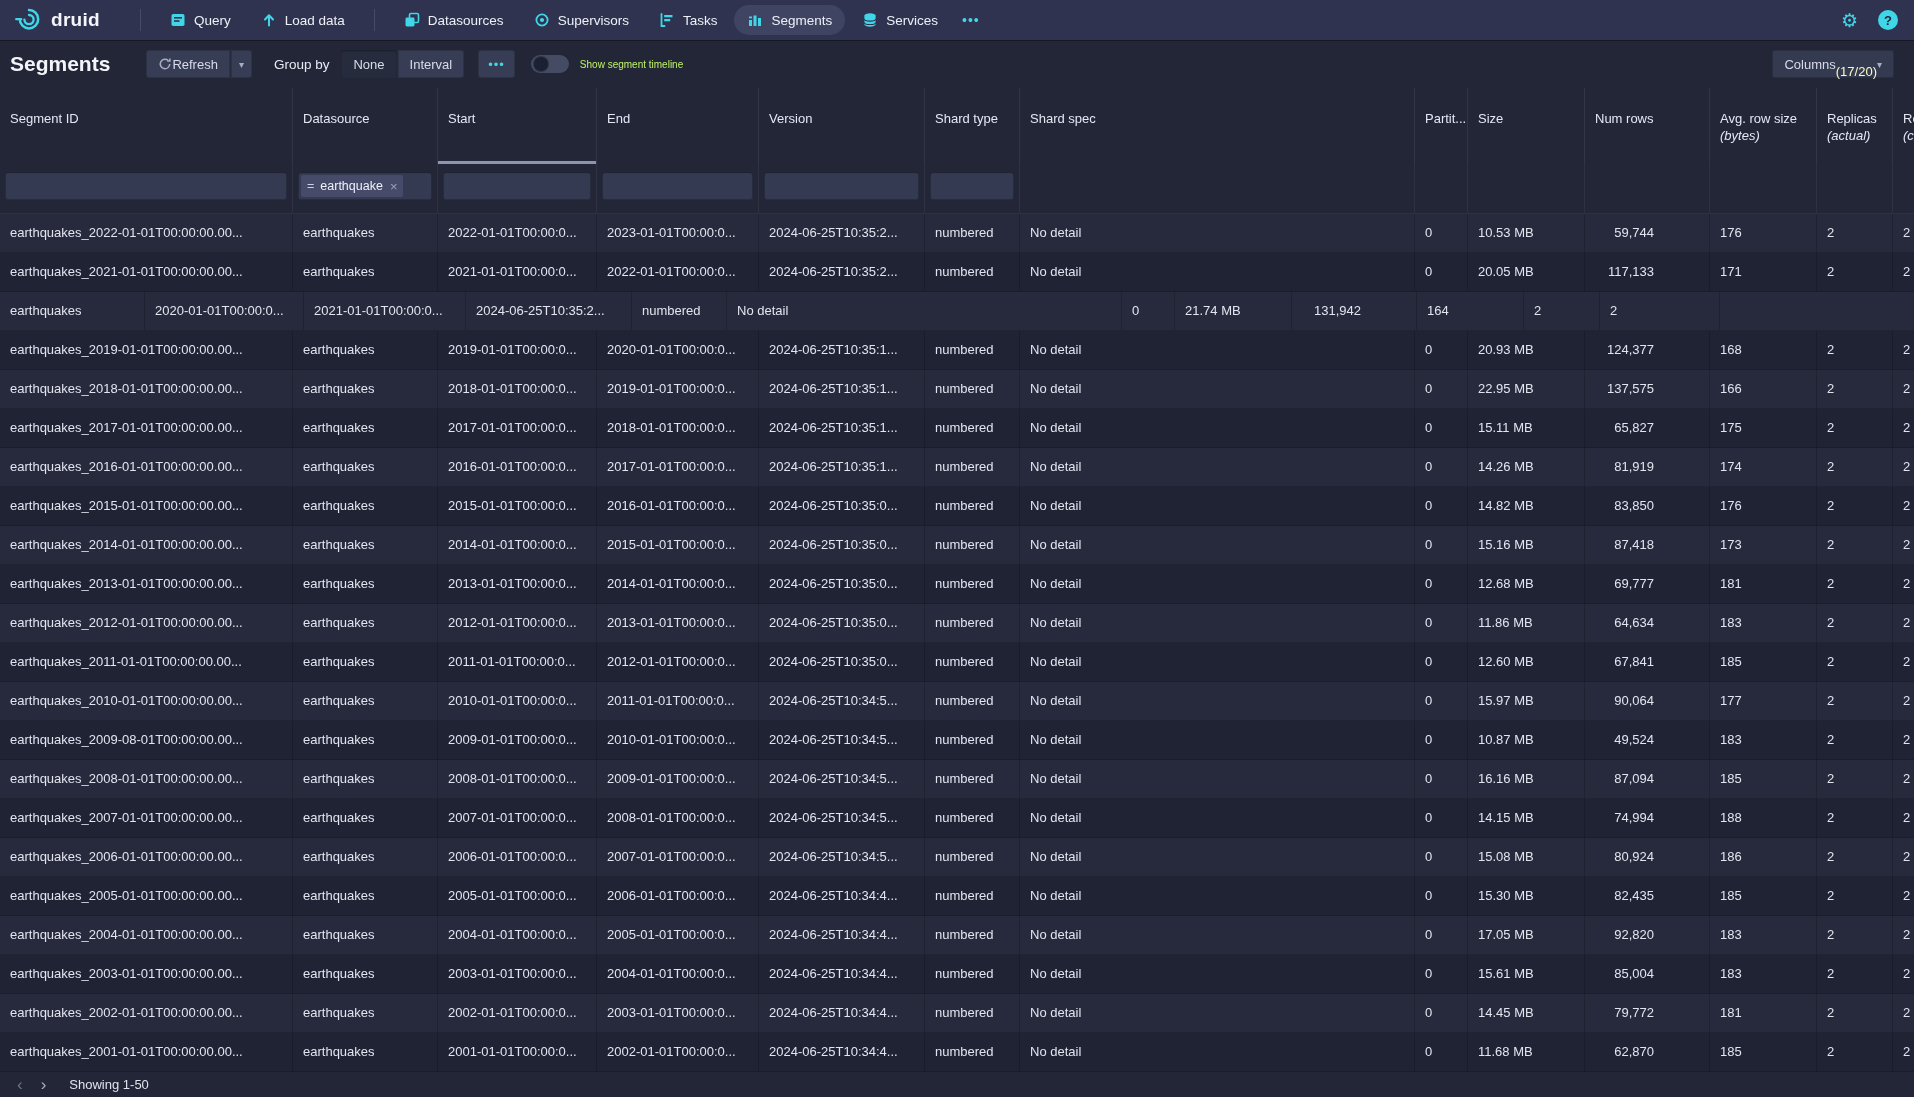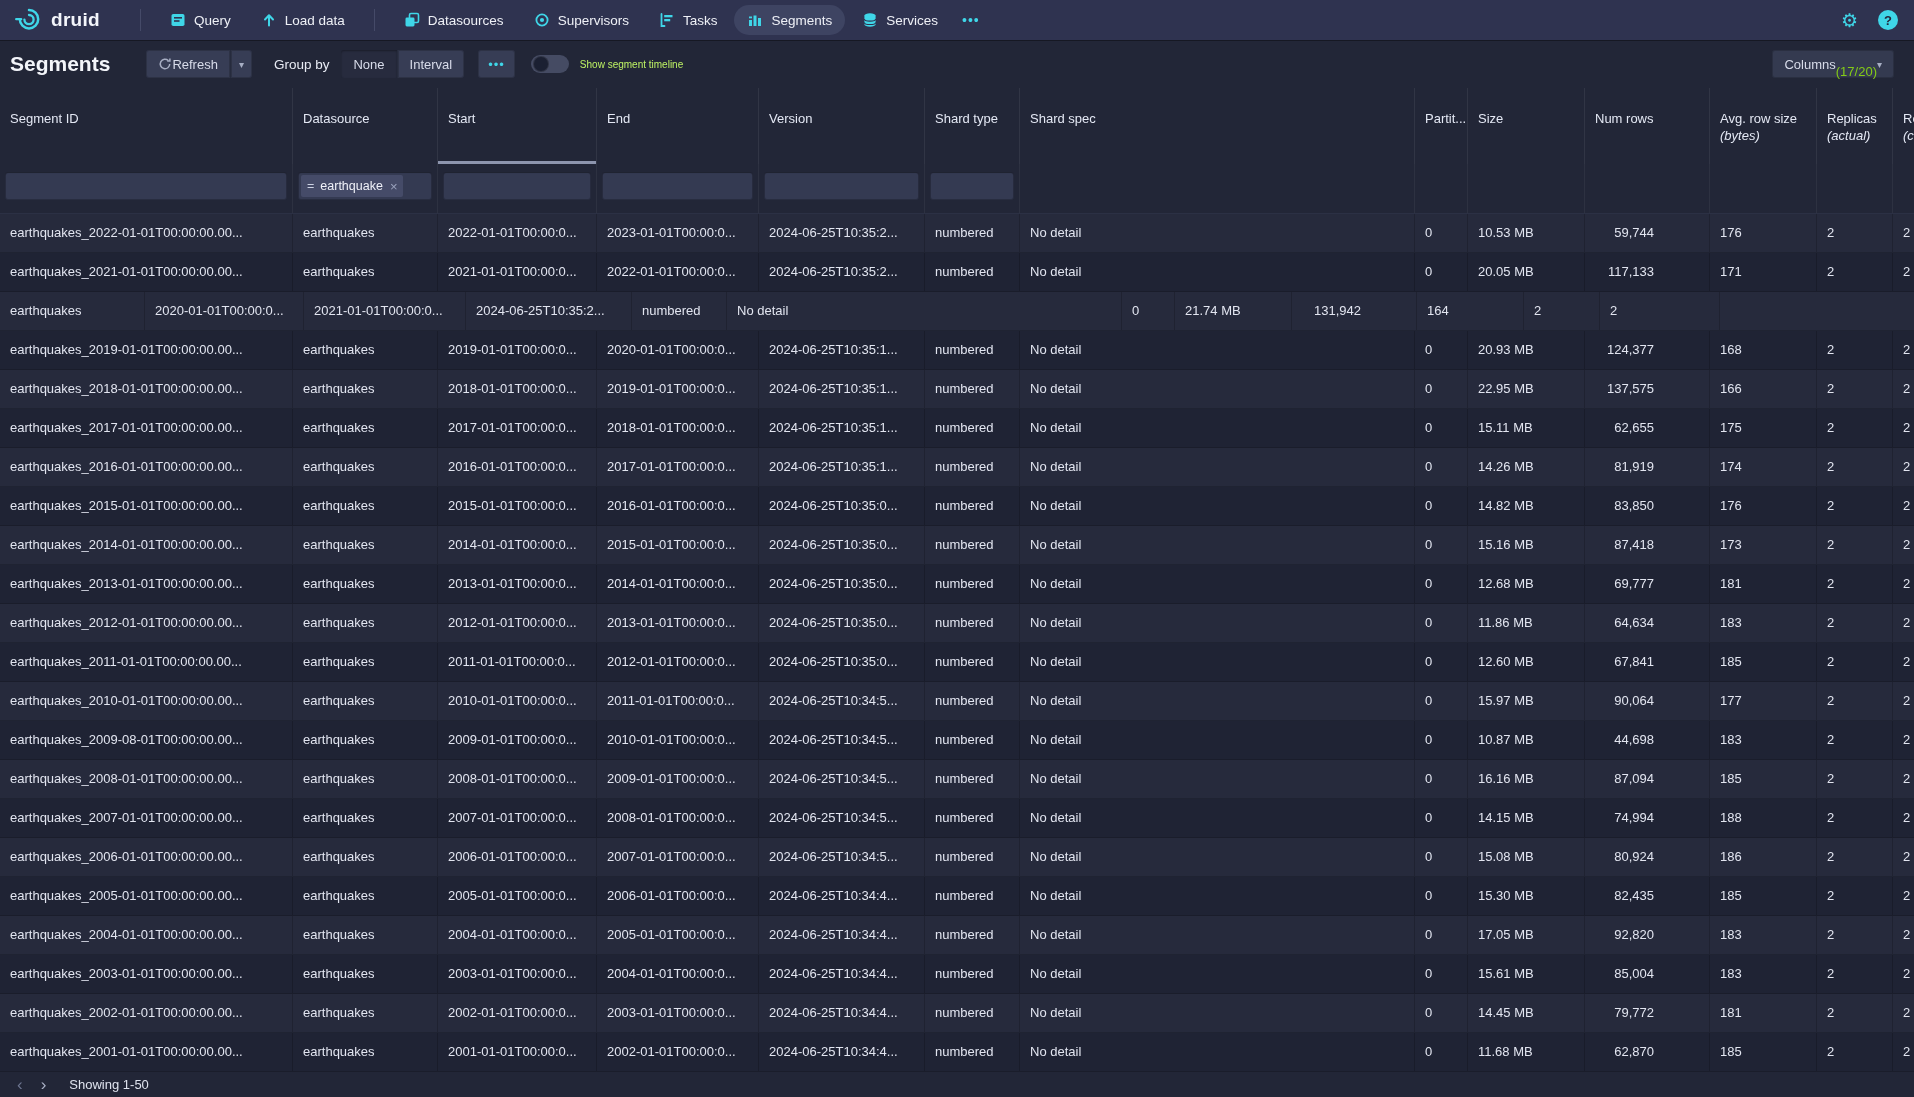--- a/index.html
+++ b/index.html
@@ -47,21 +47,21 @@
   .btn-group .btn:last-child { border-radius:0 3px 3px 0; border-left:1px solid #262b3d; }
   .btn.pressed { background:#272b3e; box-shadow:inset 0 1px 2px rgba(0,0,0,.35); }
   .refresh-caret { padding:0 8px; }
   .group-by-label { margin:0 12px 0 22px; color:#e8ebf4; font-size:13.5px; }
   .more-btn { margin-left:14px; padding:0 10px; color:#3fd6e8; letter-spacing:1px; font-size:13px; }
   .switch { width:38px; height:18px; border-radius:10px; background:#454b63; margin-left:16px; position:relative; cursor:pointer; flex:none; }
   .switch .knob { width:14px; height:14px; border-radius:50%; background:#1b2032; position:absolute; left:3px; top:2px; box-shadow:0 0 0 1px rgba(0,0,0,.3); }
   .switch-label { margin-left:11px; color:#bef264; font-size:10px; }
   .toolbar-right { margin-left:auto; }
   .columns-btn { background:#343a50; }
-  .columns-count { color:#84cc16;margin-top:15px; }
+  .columns-count { color:#fef9c3;margin-top:15px; }
 
   
   .grid { flex:1; overflow:hidden; position:relative; }
   .grid-row { display:flex; width:2020px; }
   .th, .td, .fcell { flex:none; padding:0 10px; overflow:hidden; white-space:nowrap; }
 
   .c-segment_id { width:293px; }
   .c-datasource { width:145px; }
   .c-start { width:159px; }
   .c-end { width:162px; }
@@ -391,21 +391,21 @@
         <div class="grid-row data dark">
           <div class="td c-segment_id">earthquakes_2017-01-01T00:00:00.00...</div>
           <div class="td c-datasource">earthquakes</div>
           <div class="td c-start">2017-01-01T00:00:0...</div>
           <div class="td c-end">2018-01-01T00:00:0...</div>
           <div class="td c-version">2024-06-25T10:35:1...</div>
           <div class="td c-shard_type">numbered</div>
           <div class="td c-shard_spec">No detail</div>
           <div class="td c-partition">0</div>
           <div class="td c-size">15.11 MB</div>
-          <div class="td c-num_rows">62,655</div>
+          <div class="td c-num_rows">65,827</div>
           <div class="td c-avg_row_size">175</div>
           <div class="td c-replicas">2</div>
           <div class="td c-replication_factor">2</div>
         </div>
         <div class="grid-row data light">
           <div class="td c-segment_id">earthquakes_2016-01-01T00:00:00.00...</div>
           <div class="td c-datasource">earthquakes</div>
           <div class="td c-start">2016-01-01T00:00:0...</div>
           <div class="td c-end">2017-01-01T00:00:0...</div>
           <div class="td c-version">2024-06-25T10:35:1...</div>
@@ -511,21 +511,21 @@
         <div class="grid-row data dark">
           <div class="td c-segment_id">earthquakes_2009-08-01T00:00:00.00...</div>
           <div class="td c-datasource">earthquakes</div>
           <div class="td c-start">2009-01-01T00:00:0...</div>
           <div class="td c-end">2010-01-01T00:00:0...</div>
           <div class="td c-version">2024-06-25T10:34:5...</div>
           <div class="td c-shard_type">numbered</div>
           <div class="td c-shard_spec">No detail</div>
           <div class="td c-partition">0</div>
           <div class="td c-size">10.87 MB</div>
-          <div class="td c-num_rows">44,698</div>
+          <div class="td c-num_rows">49,524</div>
           <div class="td c-avg_row_size">183</div>
           <div class="td c-replicas">2</div>
           <div class="td c-replication_factor">2</div>
         </div>
         <div class="grid-row data light">
           <div class="td c-segment_id">earthquakes_2008-01-01T00:00:00.00...</div>
           <div class="td c-datasource">earthquakes</div>
           <div class="td c-start">2008-01-01T00:00:0...</div>
           <div class="td c-end">2009-01-01T00:00:0...</div>
           <div class="td c-version">2024-06-25T10:34:5...</div>

